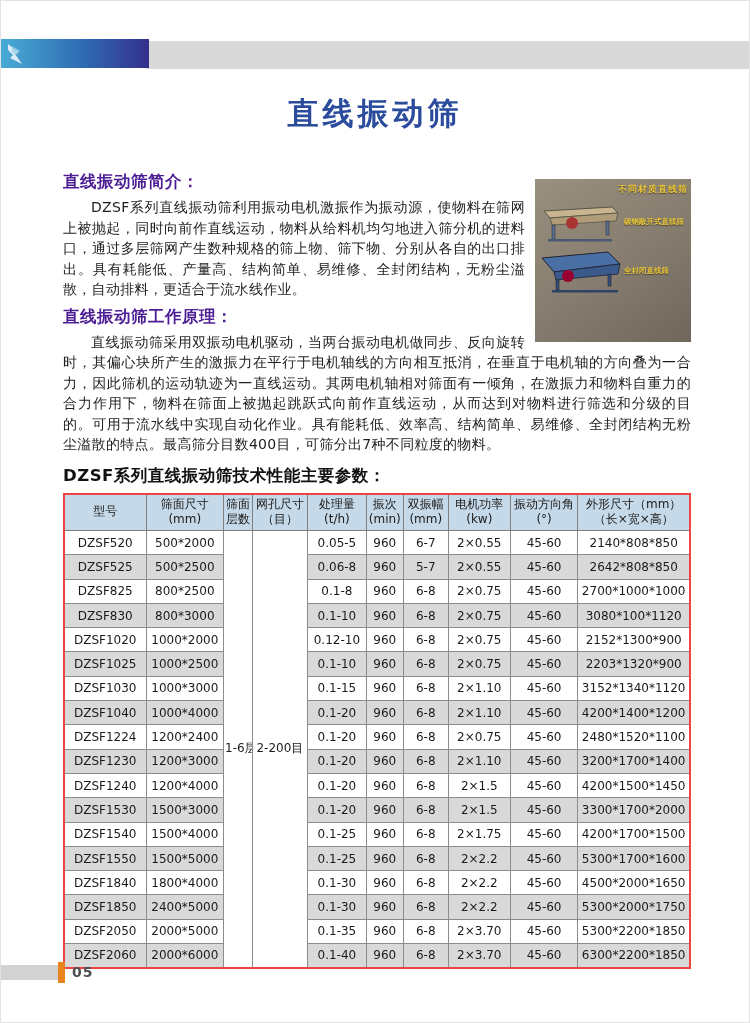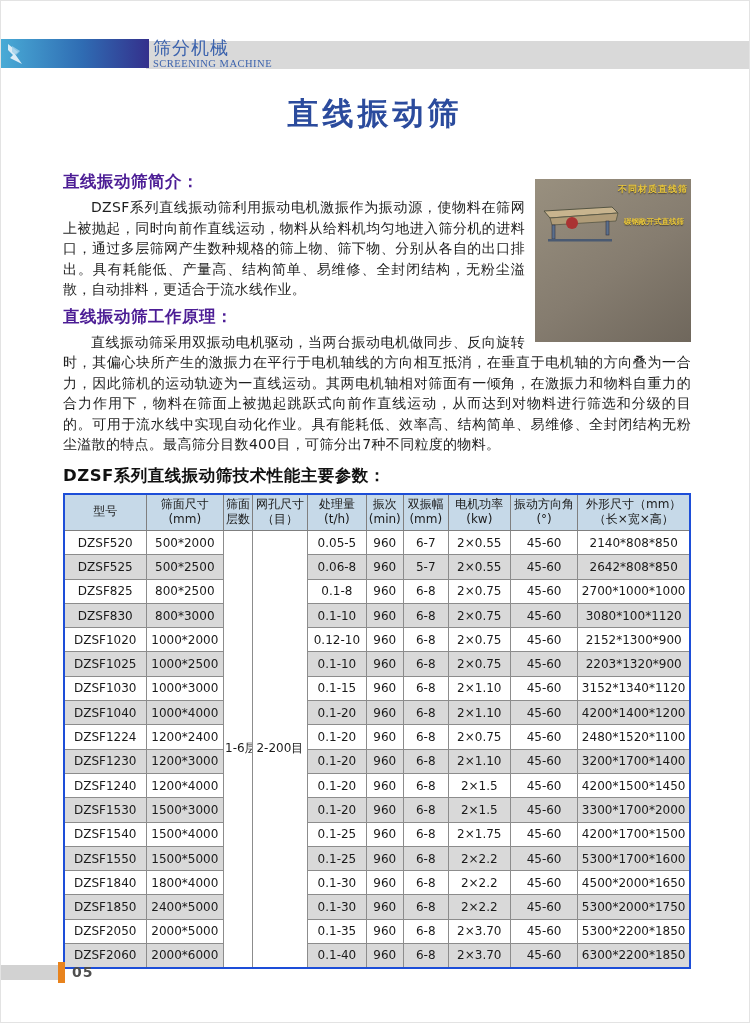--- a/index.html
+++ b/index.html
@@ -36,21 +36,21 @@
       letter-spacing:1px; margin-bottom:1px; text-shadow:0 1px 1px rgba(0,0,0,.5); }
   .photo-row { display:flex; align-items:center; height:49px; }
   .photo-row svg { flex:0 0 86px; }
   .photo-label { flex:1; color:#e8c53a; font-size:7.5px; font-weight:bold; line-height:1.2;
       text-shadow:0 1px 1px rgba(0,0,0,.5); }
 
   
   .table-title { font-size:16.5px; font-weight:bold; color:#111; clear:both;
       margin:10px 0 6px 0; letter-spacing:0.5px; }
   table { width:628px; border-collapse:collapse; table-layout:fixed;
-      font-size:12px; color:#1a1a1a; border:2px solid #1d4ed8; }
+      font-size:12px; color:#1a1a1a; border:2px solid #ef4444; }
   th { background:#c6d9e8; border:1px solid #7f7f7f; font-weight:normal;
       font-size:12px; line-height:1.3; height:37px; padding:1px 0; text-align:center; }
   td { border:1px solid #8c8c8c; text-align:center; height:24.3px; padding:0 1px;
       font-size:12px; white-space:nowrap; overflow:hidden; }
   td.alt { background:#d9d9d9; }
   td.merged { background:#fff; vertical-align:middle; }
 
   
   .footer-gray { position:absolute; left:0; top:964px; width:57px; height:15px; background:#d2d2d2; }
   .footer-orange { position:absolute; left:57px; top:961px; width:7px; height:21px; background:#e8831d; }
@@ -63,42 +63,49 @@
 <div class="page">
 
   <div class="band-gray"></div>
   <div class="band-gradient">
     <span class="logo">
       <svg width="26" height="24" viewBox="0 0 26 24">
         <polygon points="2,2 12,10 9,12 16,22 4,16 7,13 2,8" fill="#eaf4fb" opacity="0.9"></polygon>
         <polygon points="6,4 14,9 10,13 6,10" fill="#9fd0ea" opacity="0.8"></polygon>
       </svg>
     </span>
-  </div>
-  <div class="brand">
-    <div class="brand-cn">筛分机械</div>
-    <div class="brand-en">SCREENING MACHINE</div>
   </div>
 
   <div class="page-title">直线振动筛</div>
 
   <div class="content">
 
     <div class="photo">
       <div class="photo-caption">不同材质直线筛</div>
       <div class="photo-row">
         <svg viewBox="0 0 86 49">
           <polygon points="6,14 74,10 80,16 12,21" fill="#c8b48e" stroke="#554" stroke-width="1"></polygon>
           <polygon points="12,21 80,16 78,24 14,28" fill="#b09c78" stroke="#554" stroke-width="0.8"></polygon>
           <circle cx="34" cy="26" r="6" fill="#a33"></circle>
           <rect x="14" y="28" width="3" height="14" fill="#5a6f8d" stroke="#334" stroke-width="0.6"></rect>
           <rect x="68" y="24" width="3" height="14" fill="#5a6f8d" stroke="#334" stroke-width="0.6"></rect>
           <rect x="10" y="42" width="64" height="2.5" fill="#4a5a72"></rect>
         </svg>
         <div class="photo-label">碳钢敞开式直线筛</div>
+      </div>
+      <div class="photo-row">
+        <svg viewBox="0 0 86 49">
+          <polygon points="4,12 70,6 82,18 16,26" fill="#4a6fa5" stroke="#223" stroke-width="1"></polygon>
+          <polygon points="16,26 82,18 80,28 18,34" fill="#3a5a8c" stroke="#223" stroke-width="0.8"></polygon>
+          <circle cx="30" cy="30" r="6" fill="#903"></circle>
+          <rect x="18" y="34" width="3" height="10" fill="#35507a" stroke="#223" stroke-width="0.6"></rect>
+          <rect x="70" y="28" width="3" height="12" fill="#35507a" stroke="#223" stroke-width="0.6"></rect>
+          <rect x="14" y="44" width="66" height="2.5" fill="#2c4466"></rect>
+        </svg>
+        <div class="photo-label">全封闭直线筛</div>
       </div>
     </div>
 
     <div class="sec-heading">直线振动筛简介：</div>
     <div class="para">DZSF系列直线振动筛利用振动电机激振作为振动源，使物料在筛网上被抛起，同时向前作直线运动，物料从给料机均匀地进入筛分机的进料口，通过多层筛网产生数种规格的筛上物、筛下物、分别从各自的出口排出。具有耗能低、产量高、结构简单、易维修、全封闭结构，无粉尘溢散，自动排料，更适合于流水线作业。</div>
 
     <div class="sec-heading">直线振动筛工作原理：</div>
     <div class="para">直线振动筛采用双振动电机驱动，当两台振动电机做同步、反向旋转时，其偏心块所产生的激振力在平行于电机轴线的方向相互抵消，在垂直于电机轴的方向叠为一合力，因此筛机的运动轨迹为一直线运动。其两电机轴相对筛面有一倾角，在激振力和物料自重力的合力作用下，物料在筛面上被抛起跳跃式向前作直线运动，从而达到对物料进行筛选和分级的目的。可用于流水线中实现自动化作业。具有能耗低、效率高、结构简单、易维修、全封闭结构无粉尘溢散的特点。最高筛分目数400目，可筛分出7种不同粒度的物料。</div>
 
     <div class="table-title">DZSF系列直线振动筛技术性能主要参数：</div>

